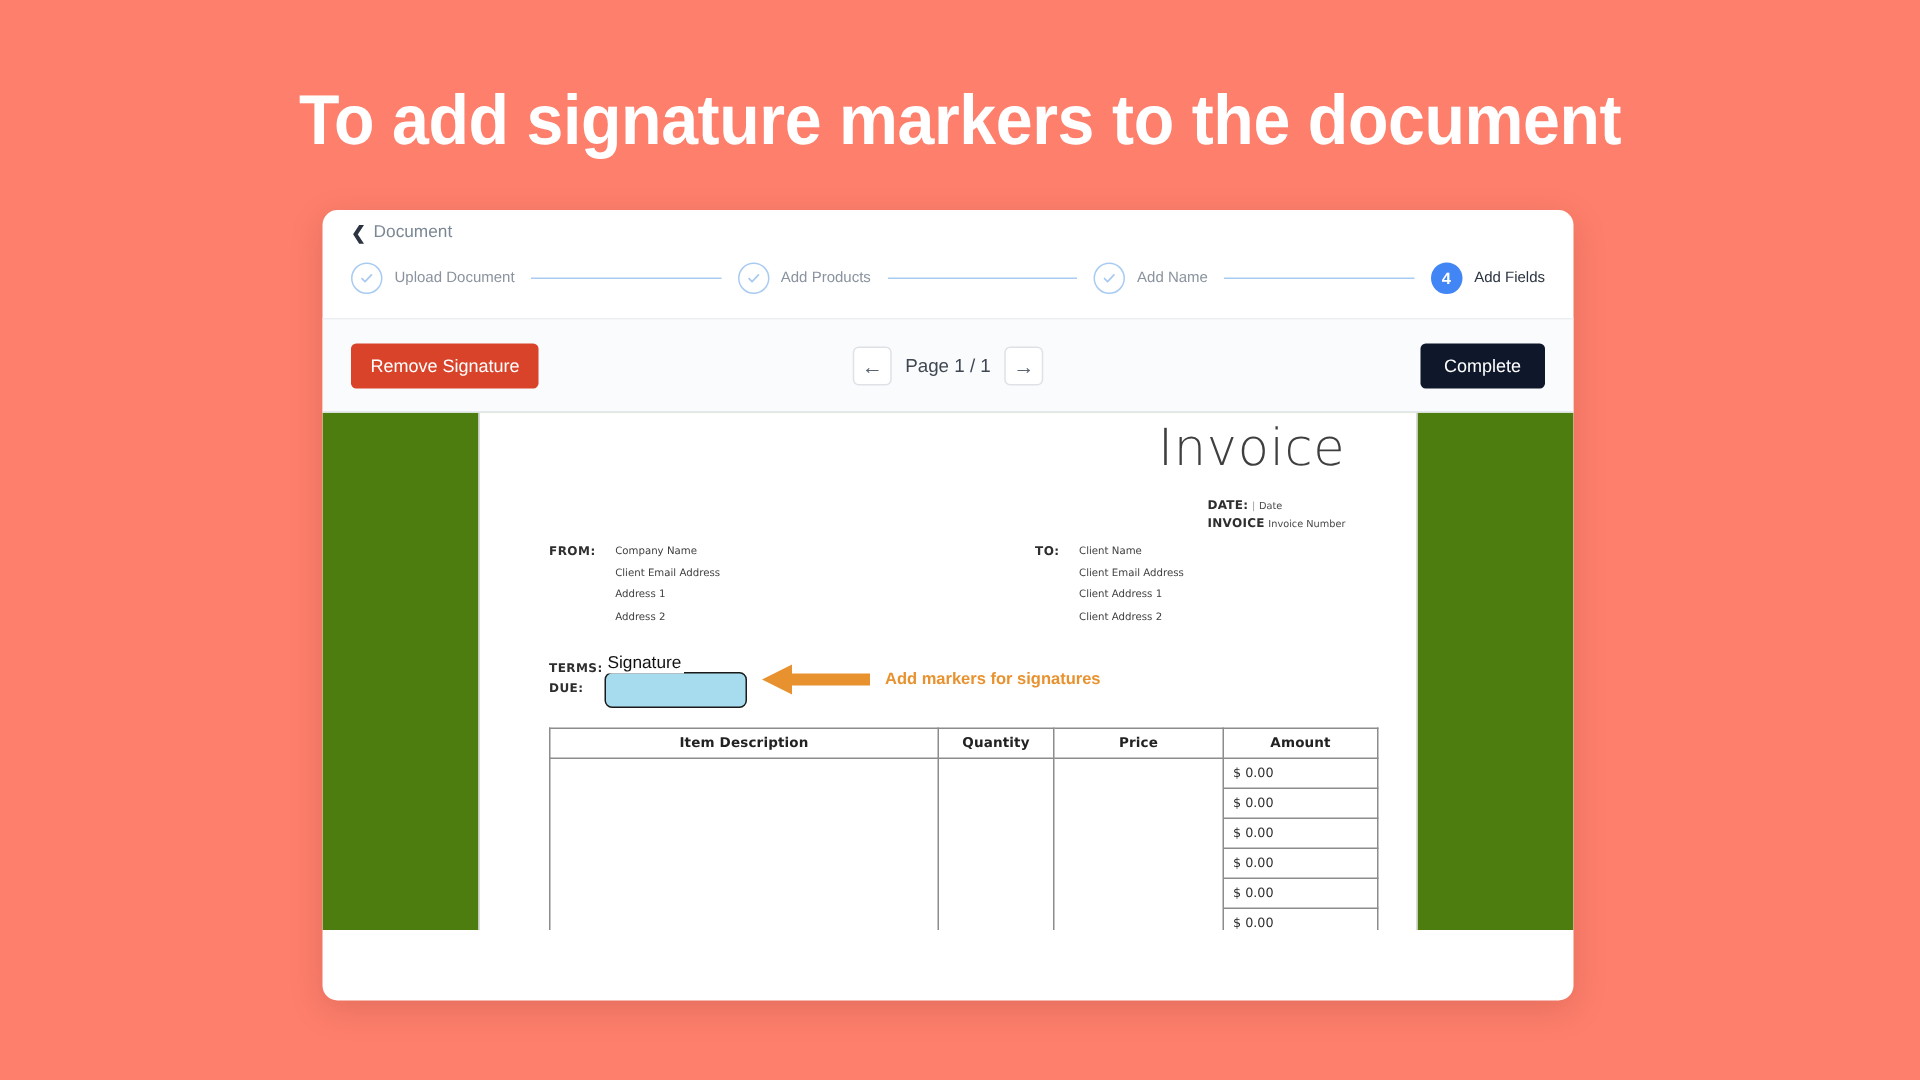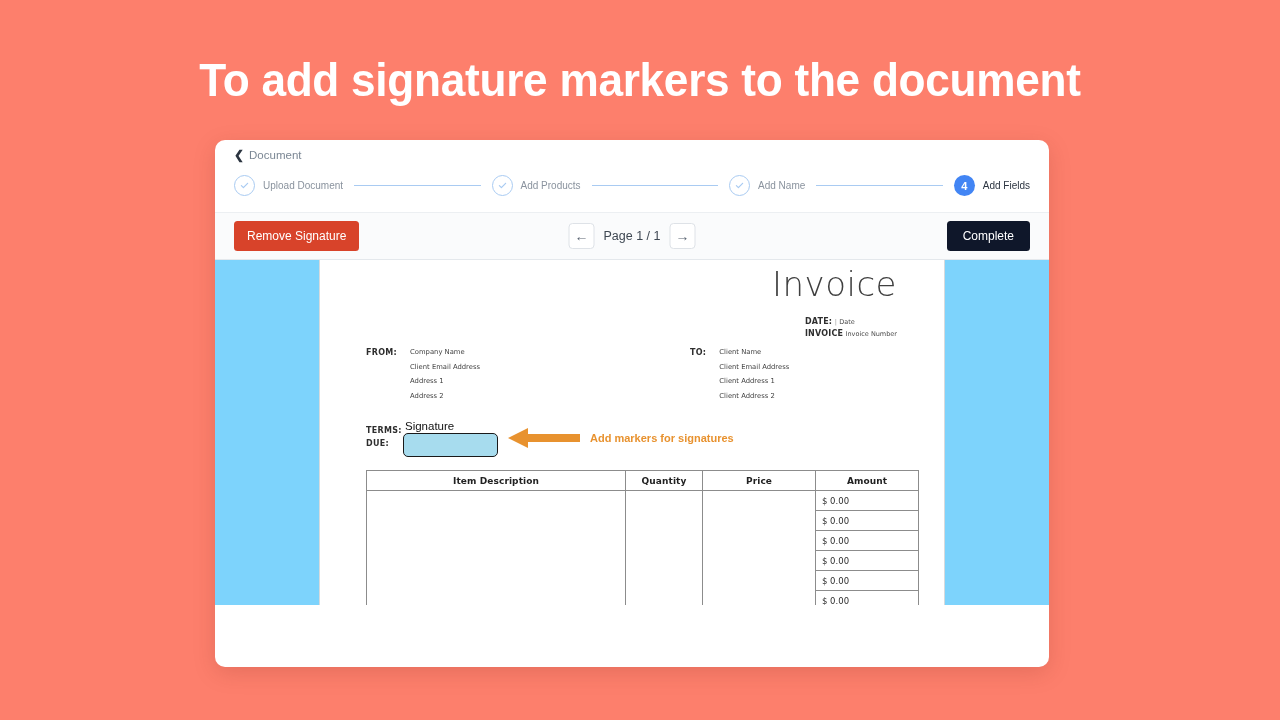--- a/index.html
+++ b/index.html
@@ -92,21 +92,21 @@
     flex: 1 1 auto;
     height: 1.4px;
     background: #A9CBF2;
     margin: 0 11px;
     min-width: 20px;
   }
 
   
   .toolbar {
     margin-top: 16px;
-    height: 48px;
+    height: 63px;
     background: #FAFBFC;
     border-top: 1px solid #ECEFF2;
     border-bottom: 1px solid #E4E8EC;
     display: flex;
     align-items: center;
     padding: 0 19px;
     position: relative;
   }
   .btn-remove {
     background: #D8432A;
@@ -147,21 +147,21 @@
     font-size: 12px;
     padding: 8px 16px;
     cursor: pointer;
     font-family: inherit;
     text-align: right;
   }
 
   
   .viewer {
     height: 345px;
-    background: #7dd3fc;
+    background: #4d7c0f;
     display: flex;
     justify-content: center;
     padding: 0 19px;
     overflow: hidden;
   }
   .doc-page {
     width: 626px;
     background: #FFFFFF;
     position: relative;
     border-left: 1px solid #D6DADD;

